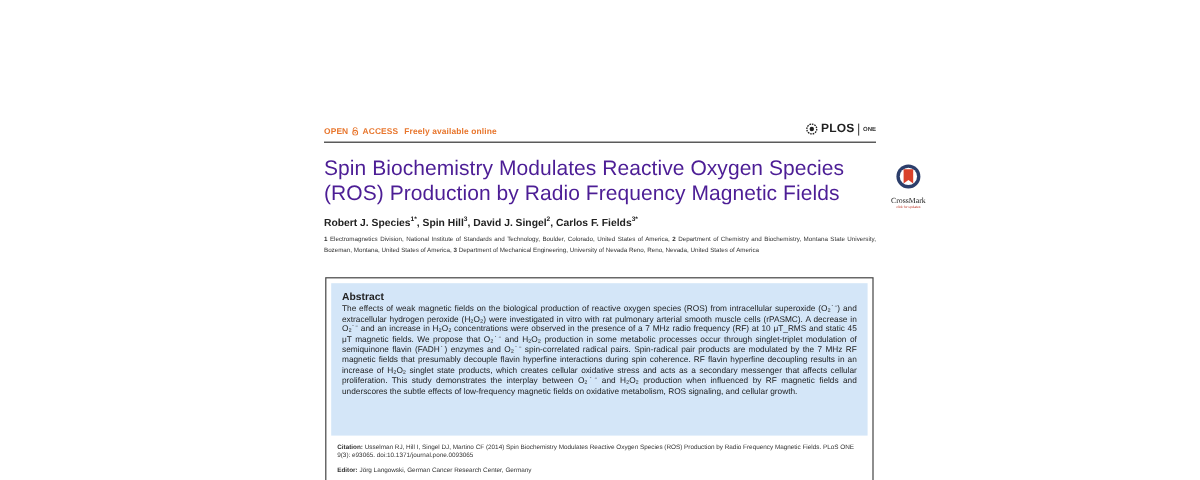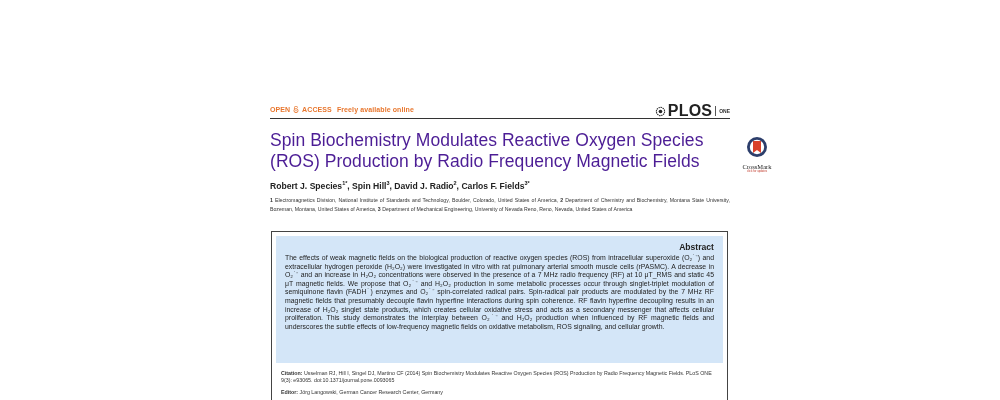--- a/index.html
+++ b/index.html
@@ -5,36 +5,36 @@
   html, body { margin:0; padding:0; }
   body { width:1000px; height:400px; background:#ffffff; position:relative; overflow:hidden;
          font-family:"Liberation Sans", sans-serif; color:#231f20; }
   .page { position:absolute; left:270px; top:0; width:460px; height:400px; }
   .topbar { position:absolute; left:0; top:104px; width:460px; height:14px; border-bottom:1px solid #333; }
   .oa { position:absolute; left:0; top:2px; font-size:7px; font-weight:bold; color:#e8762d; letter-spacing:0.1px; white-space:nowrap; }
   .oa .lock { display:inline-block; width:6px; height:7px; vertical-align:-1px; margin:0 1px; }
   .oa .free { margin-left:3px; }
   .plos { position:absolute; right:0; top:-2px; white-space:nowrap; display:flex; align-items:center; }
   .plos .mark { width:11px; height:11px; margin-right:2px; }
-  .plos .word { font-size:16px; font-weight:bold; color:#222; letter-spacing:0.2px; }
+  .plos .word { font-size:10px; font-weight:bold; color:#222; letter-spacing:0.2px; }
   .plos .sep { width:1px; height:10px; background:#555; margin:0 3px; }
   .plos .one { font-size:5px; font-weight:bold; color:#333; }
   .title { position:absolute; left:0; top:130px; width:460px; font-size:17.5px; line-height:21px; color:#4c1d95;
            letter-spacing:0.05px; }
   .authors { position:absolute; left:0; top:180px; font-size:8.6px; font-weight:bold; color:#222; white-space:nowrap; }
   .authors sup { font-size:5.5px; }
   .affil { position:absolute; left:0; top:196px; width:460px; font-size:5.2px; line-height:9px; color:#333; text-align:justify; }
   .affil b { font-weight:bold; }
   .crossmark { position:absolute; left:737px; top:136px; width:40px; height:36px; text-align:center; }
   .crossmark .cm-circle { width:22px; height:22px; margin:0 auto; }
   .crossmark .cm-label { font-family:"Liberation Serif", serif; font-size:6.5px; color:#222; line-height:7px; margin-top:1px; }
   .crossmark .cm-sub { font-size:2.8px; color:#c0392b; line-height:3px; }
   .frame { position:absolute; left:271px; top:231px; width:457px; height:175px; border:1px solid #444; box-sizing:border-box; }
   .abstract { position:absolute; left:276px; top:236px; width:447px; height:127px; background:#d4e6f8; box-sizing:border-box; padding:5px 9px 0 9px; }
-  .abstract h2 { margin:0; font-size:8.6px; font-weight:bold; color:#222; line-height:12px;text-align:right; }
+  .abstract h2 { margin:0; font-size:8.6px; font-weight:bold; color:#222; line-height:12px; }
   .abstract p { margin:1px 0 0 0; font-size:6.9px; line-height:8.6px; color:#222; text-align:justify; }
   .meta { position:absolute; left:281px; width:440px; font-size:5.3px; line-height:6.8px; color:#333; }
   .meta b { font-weight:bold; }
   .citation { top:370px; }
   .editor { top:389px; }
 </style>
 </head>
 <body>
 
 <div class="page">
@@ -58,21 +58,21 @@
       <span class="sep"></span>
       <span class="one">ONE</span>
     </div>
   </div>
 
   <div class="title">Spin Biochemistry Modulates Reactive Oxygen Species (ROS) Production by Radio Frequency Magnetic Fields</div>
 
   <div class="authors">
     <span>Robert J. Species</span><sup>1*</sup>,
     <span>Spin Hill</span><sup>3</sup>,
-    <span>David J. Radio</span><sup>2</sup>,
+    <span>David J. Singel</span><sup>2</sup>,
     <span>Carlos F. Fields</span><sup>3*</sup>
   </div>
 
   <div class="affil">
     <b>1</b>
     <span>Electromagnetics Division, National Institute of Standards and Technology, Boulder, Colorado, United States of America,</span>
     <b>2</b>
     <span>Department of Chemistry and Biochemistry, Montana State University, Bozeman, Montana, United States of America,</span>
     <b>3</b>
     <span>Department of Mechanical Engineering, University of Nevada Reno, Reno, Nevada, United States of America</span>

